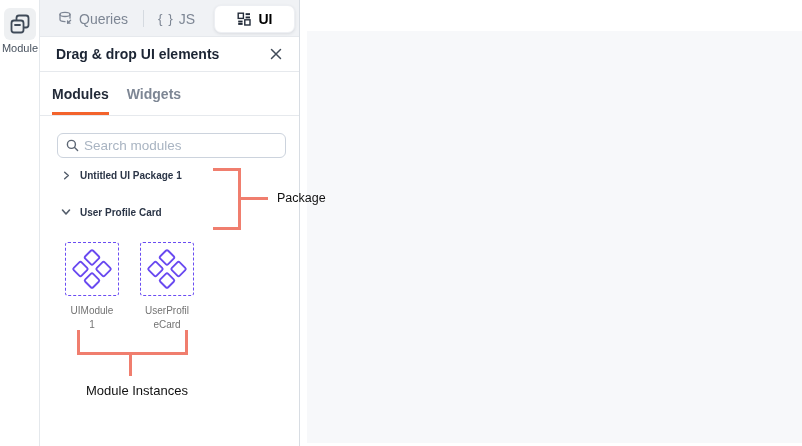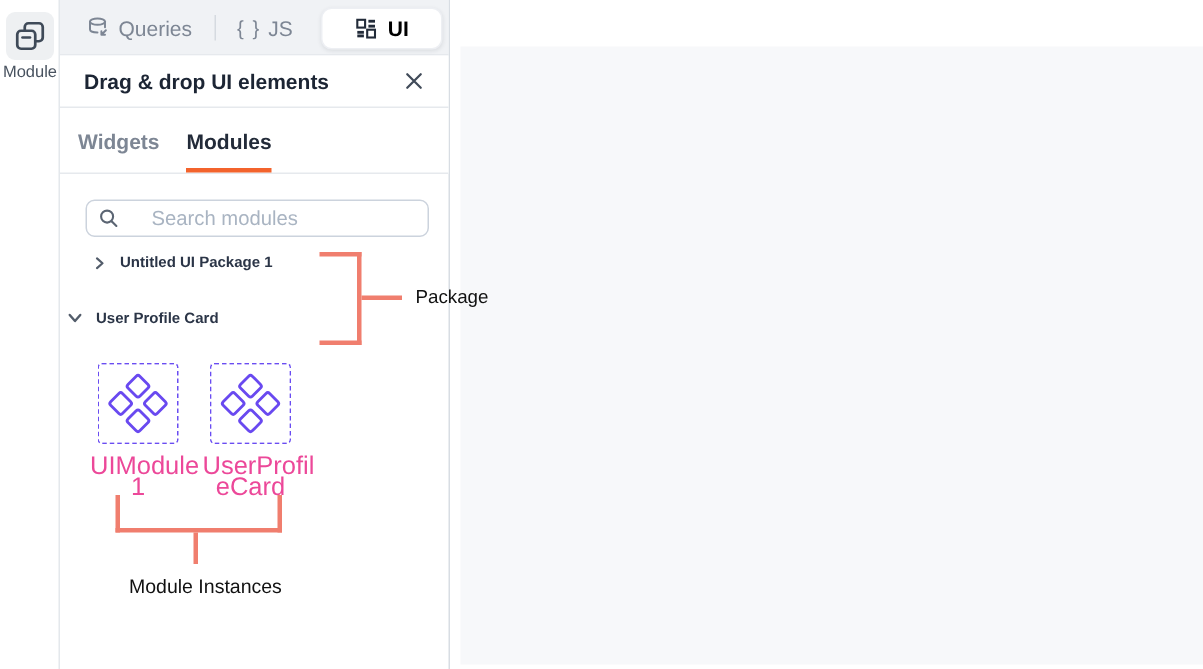--- a/index.html
+++ b/index.html
@@ -29,30 +29,30 @@
     padding:0 13px 0 16px;border-bottom:1px solid #e6e9ed;background:#fff;}
   .panel-title{font-size:14px;font-weight:700;color:#1c2534;}
   .close-btn{margin-left:auto;width:20px;height:20px;display:flex;align-items:center;justify-content:center;cursor:pointer;}
   .panel-tabs{position:absolute;left:0;top:72px;width:100%;height:44px;display:flex;align-items:stretch;
     padding-left:12px;border-bottom:1px solid #e6e9ed;background:#fff;}
   .ptab{display:flex;align-items:center;padding:3px 0 0 0;margin-right:18px;font-size:14px;font-weight:600;
     color:#7d8694;border-bottom:3px solid transparent;cursor:pointer;}
   .ptab.active{color:#232b39;border-bottom-color:#f3632c;}
   
   .search-box{position:absolute;left:17px;top:133px;width:229px;height:25px;border:1px solid #ccd3dd;border-radius:6px;
-    background:#fff;display:flex;align-items:center;padding:0 8px;gap:22px;}
+    background:#fff;display:flex;align-items:center;padding:0 8px;gap:5px;}
   .search-box input{border:none;outline:none;flex:1;font-family:"Liberation Sans",sans-serif;font-size:13.5px;color:#2b3547;background:transparent;padding:0;}
   .search-box input::placeholder{color:#a9b4c2;}
   
   .tree-row{position:absolute;left:21px;height:20px;display:flex;align-items:center;gap:8px;cursor:pointer;}
   .tree-row .lbl{font-size:10px;font-weight:600;color:#2b3547;white-space:nowrap;}
   
   .mod-card{position:absolute;width:54px;height:54px;border:1.5px dashed #6a4df2;border-radius:3px;background:#fff;
     display:flex;align-items:center;justify-content:center;cursor:grab;}
-  .mod-label{position:absolute;top:304px;width:64px;text-align:center;font-size:17px;line-height:14px;color:#ec4899;}
+  .mod-label{position:absolute;top:304px;width:64px;text-align:center;font-size:10px;line-height:14px;color:#737373;}
   
   .canvas-white{position:absolute;left:301px;top:0;width:501px;height:446px;background:#ffffff;}
   .canvas-gray{position:absolute;left:307px;top:31px;width:495px;height:412px;background:#f7f8fa;}
   
   .ann{position:absolute;background:#f07e6e;}
   .ann-text{position:absolute;font-size:12.5px;color:#111111;white-space:nowrap;}
   svg{display:block;}
 </style>
 </head>
 <body>
@@ -112,43 +112,43 @@
     <div class="panel-header">
       <span class="panel-title">Drag &amp; drop UI elements</span>
       <span class="close-btn">
         <svg width="12" height="12" viewBox="0 0 12 12">
           <path d="M1.5 1.5 L10.5 10.5 M10.5 1.5 L1.5 10.5" stroke="#414b59" stroke-width="1.5" stroke-linecap="round"></path>
         </svg>
       </span>
     </div>
 
     <div class="panel-tabs">
+      <div class="ptab active">Modules</div>
       <div class="ptab">Widgets</div>
-      <div class="ptab active">Modules</div>
     </div>
 
     <div class="search-box">
       <span>
         <svg width="13" height="13" viewBox="0 0 13 13" fill="none">
           <circle cx="5.4" cy="5.4" r="4" stroke="#5b6573" stroke-width="1.4"></circle>
           <line x1="8.6" y1="8.6" x2="11.6" y2="11.6" stroke="#5b6573" stroke-width="1.4" stroke-linecap="round"></line>
         </svg>
       </span>
       <input type="text" placeholder="Search modules" style="">
     </div>
 
     <div class="tree-row" style="top:165px;">
       <span>
         <svg width="11" height="11" viewBox="0 0 12 12" fill="none">
           <path d="M4 2.5 L8 6 L4 9.5" stroke="#535d6b" stroke-width="1.6" stroke-linecap="round" stroke-linejoin="round"></path>
         </svg>
       </span>
       <span class="lbl">Untitled UI Package 1</span>
     </div>
-    <div class="tree-row" style="top:202px;left:4px;">
+    <div class="tree-row" style="top:202px;left:20px;">
       <span>
         <svg width="12" height="12" viewBox="0 0 12 12" fill="none">
           <path d="M2.5 4 L6 8 L9.5 4" stroke="#535d6b" stroke-width="1.6" stroke-linecap="round" stroke-linejoin="round"></path>
         </svg>
       </span>
       <span class="lbl">User Profile Card</span>
     </div>
 
     <div class="mod-card" style="left:25px;top:242px;">
       <span>

